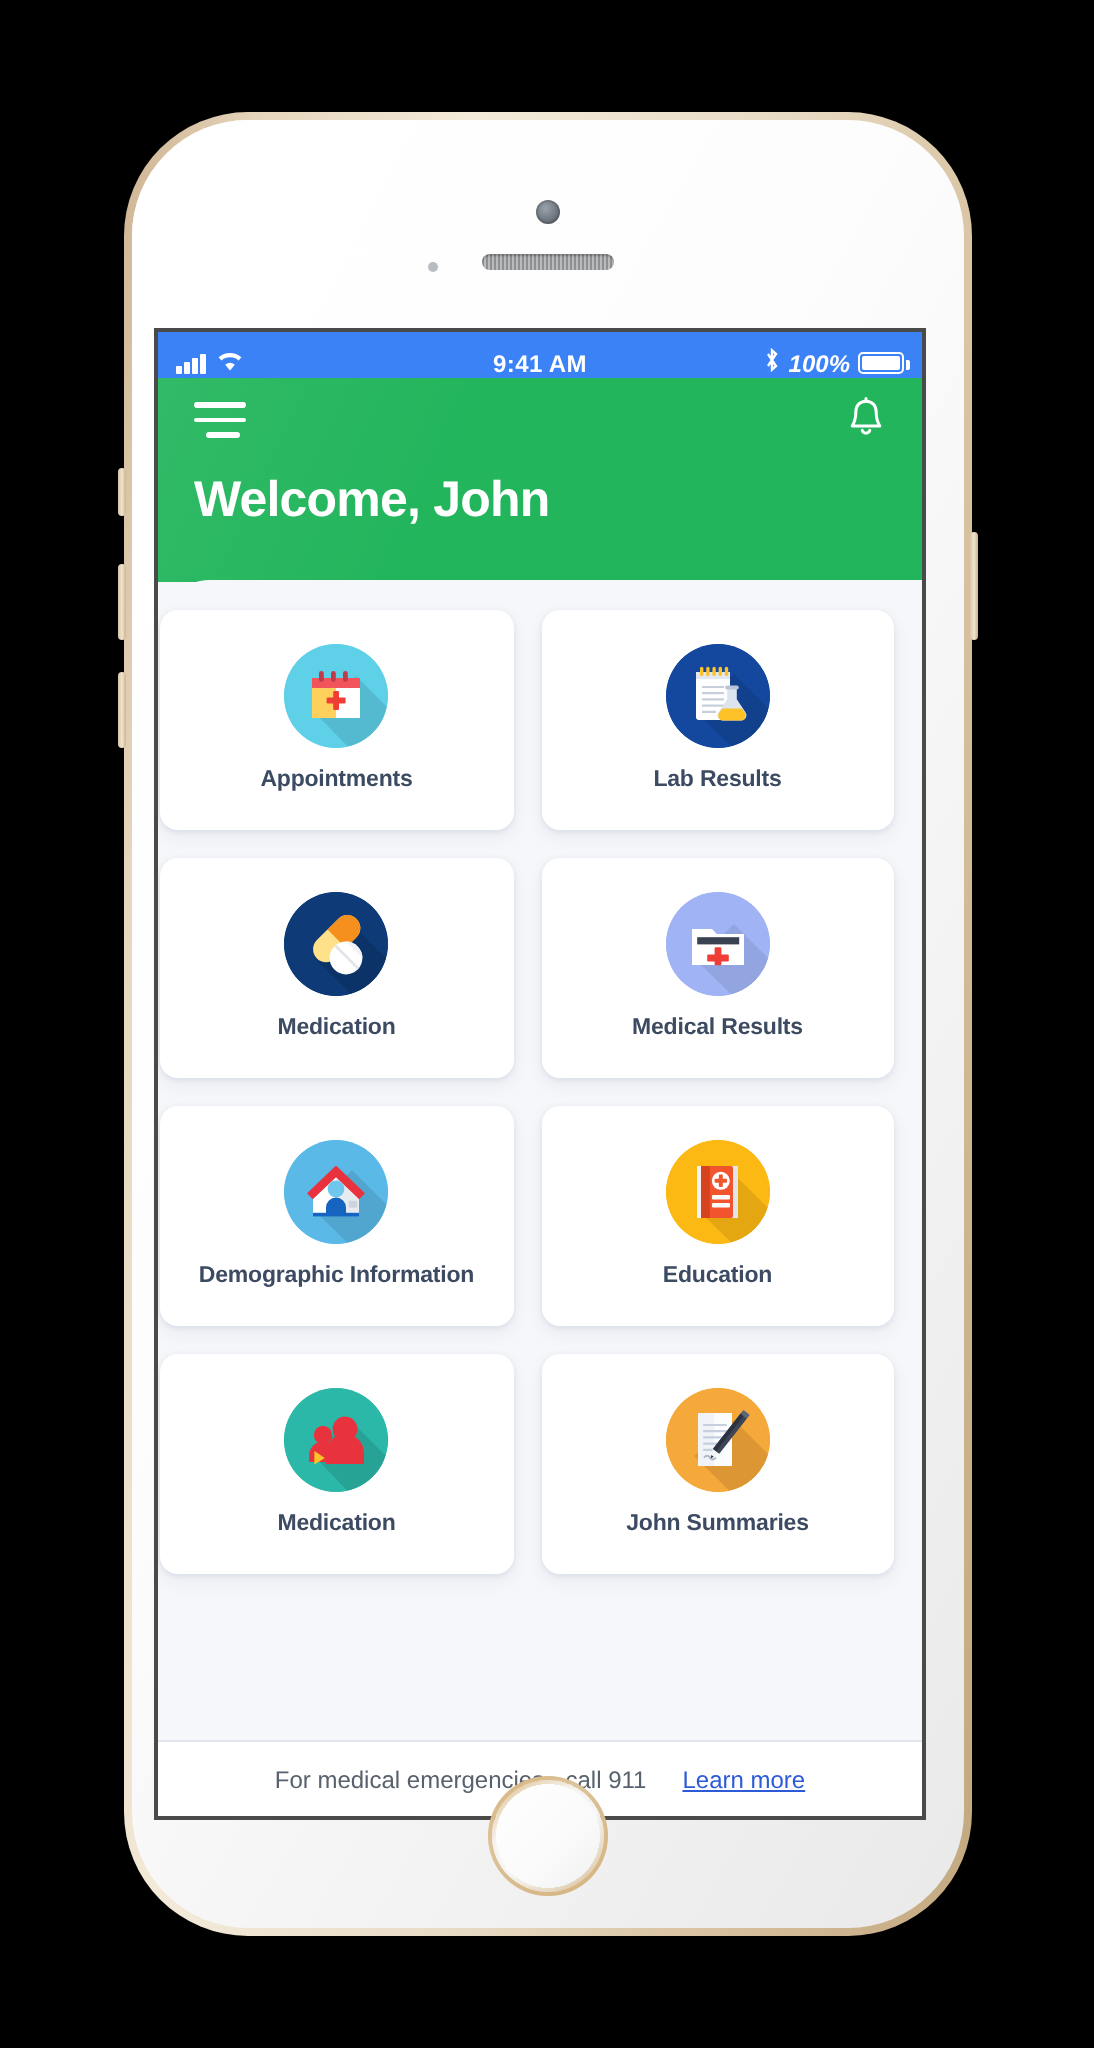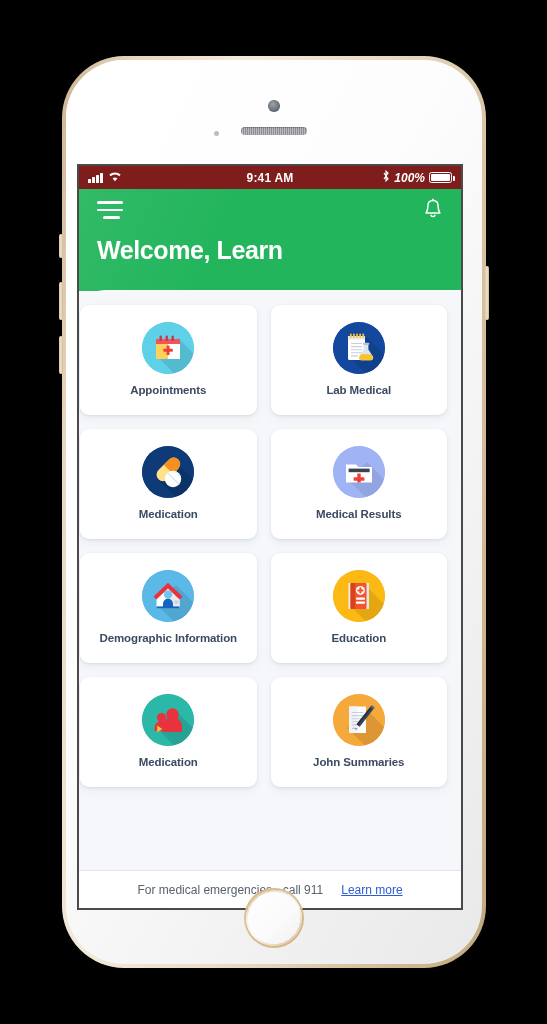--- a/index.html
+++ b/index.html
@@ -97,24 +97,24 @@
     width: 382px; height: 742px;
     background: #F5F7FA;
     overflow: hidden;
     box-shadow: 0 0 0 2px #4a4a4a;
   }
 
   
   .statusbar {
     position: relative;
     height: 23px;
-    background: #7f1d1d;
+    background: #3b82f6;
     color: #ffffff;
     display: flex;
-    align-items: center;
+    align-items: flex-end;
     padding: 0 9px;
     font-size: 12px;
     font-weight: bold;
     gap: 24px;
   }
   .sb-left  { display: flex; align-items: center; gap: 5px; width: 33%; }
   .sb-mid   { width: 34%; text-align: center; letter-spacing: .2px; }
   .sb-right { width: 33%; display: flex; align-items: center; justify-content: flex-end; gap: 4px; font-style: italic; }
 
   .signal { display: flex; align-items: flex-end; gap: 1.5px; height: 10px; }
@@ -296,21 +296,21 @@
               <span></span>
           </div>
           <div class="bell">
             <svg width="20" height="22" viewBox="0 0 20 22">
               <path d="M10 2.6 C6.8 2.6 4.9 4.9 4.9 8 C4.9 12.4 3.6 14.1 3.1 15 L16.9 15 C16.4 14.1 15.1 12.4 15.1 8 C15.1 4.9 13.2 2.6 10 2.6 Z" fill="none" stroke="#fff" stroke-width="1.5" stroke-linejoin="round"></path>
               <path d="M10 2.6 L10 1.2" stroke="#fff" stroke-width="1.5" stroke-linecap="round"></path>
               <path d="M8.1 17.2 A2 2 0 0 0 11.9 17.2" fill="none" stroke="#fff" stroke-width="1.5" stroke-linecap="round"></path>
             </svg>
           </div>
         </div>
-        <div class="welcome">Welcome, Learn</div>
+        <div class="welcome">Welcome, John</div>
       </div>
 
       <div class="content">
         <div class="grid">
 
           <div class="card">
             <div class="card-icon" style="background:#5ED0E8">
               <svg width="52" height="52" viewBox="0 0 52 52">
                 <circle cx="26" cy="26" r="26" fill="#5ED0E8"></circle>
                 <path d="M26 0 A26 26 0 0 1 52 26 L26 52 A26 26 0 0 1 0 26 Z" fill="rgba(0,0,0,0)"></path>
@@ -349,21 +349,21 @@
                   <rect x="20.1" y="11.4" width="1.7" height="4.6" rx="0.8"></rect>
                   <rect x="23.2" y="11.4" width="1.7" height="4.6" rx="0.8"></rect>
                   <rect x="26.3" y="11.4" width="1.7" height="4.6" rx="0.8"></rect>
                   <rect x="29.4" y="11.4" width="1.7" height="4.6" rx="0.8"></rect>
                 </g>
                 <path d="M30.6 22.2 L30.6 27.6 L26.2 34.2 A2.6 2.6 0 0 0 28.4 38.3 L37.6 38.3 A2.6 2.6 0 0 0 39.8 34.2 L35.4 27.6 L35.4 22.2 Z" fill="#DCE4F0"></path>
                 <path d="M28.1 32.2 L37.9 32.2 L39.8 34.9 A2.6 2.6 0 0 1 37.6 38.3 L28.4 38.3 A2.6 2.6 0 0 1 26.2 34.9 Z" fill="#FCC227"></path>
                 <rect x="29.6" y="20.7" width="6.8" height="2" rx="1" fill="#B9C5D8"></rect>
               </svg>
             </div>
-            <div class="card-label">Lab Medical</div>
+            <div class="card-label">Lab Results</div>
           </div>
 
           <div class="card">
             <div class="card-icon" style="background:#0E3B77">
               <svg width="52" height="52" viewBox="0 0 52 52">
                 <circle cx="26" cy="26" r="26" fill="#0E3B77"></circle>
                 <path d="M33 15 L52 34 A26 26 0 0 1 34 51.6 L15 33 Z" fill="rgba(0,0,0,0.12)"></path>
                 <g transform="rotate(-45 26 23)">
                   <rect x="12" y="17" width="28" height="13" rx="6.5" fill="#FFE18A"></rect>
                   <path d="M26 17 L33.5 17 A6.5 6.5 0 0 1 40 23.5 A6.5 6.5 0 0 1 33.5 30 L26 30 Z" fill="#F5901E"></path>

